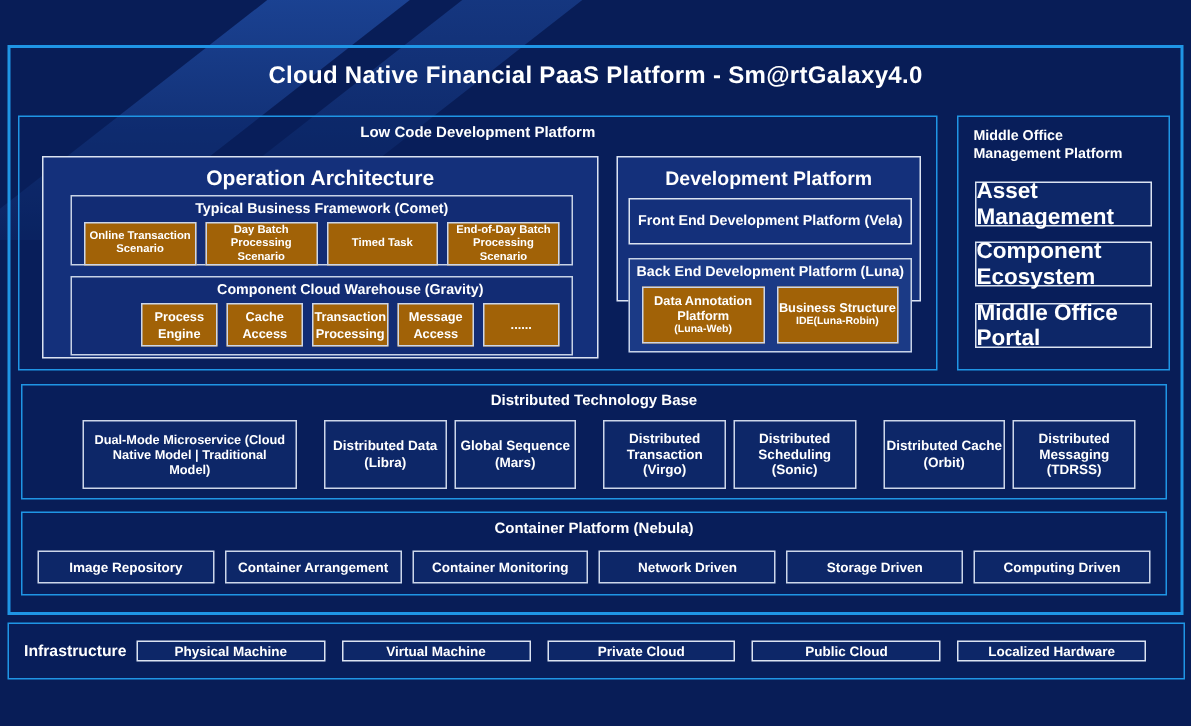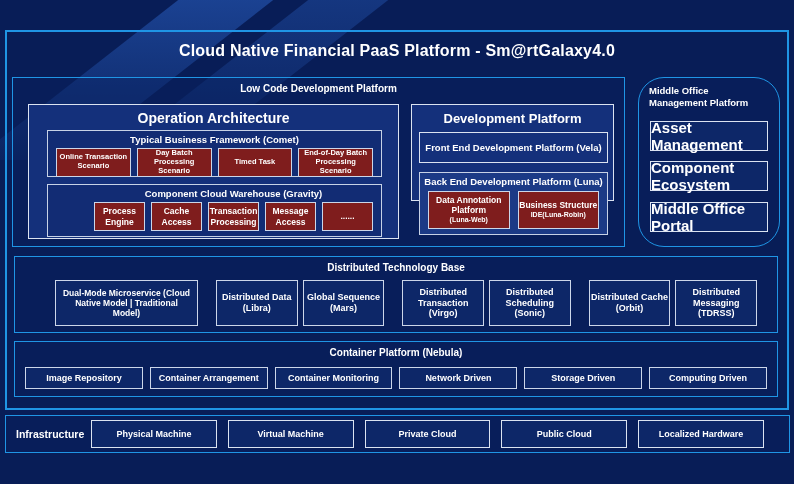--- a/index.html
+++ b/index.html
@@ -34,39 +34,39 @@
   .panel-title-lg { text-align:center; font-weight:bold; font-size:14px; padding-top:5px; }
   .panel-title-md { text-align:center; font-weight:bold; font-size:13px; padding-top:6px; }
 
   .group-box { position:absolute; border:1px solid #c7d2e6; background:#122c74;
     display:flex; flex-direction:column; }
   .comet { left:18px; top:25px; width:335px; height:47px; }
   .gravity { left:18px; top:79px; width:335px; height:53px;padding-left:38px; }
   .group-label { text-align:center; font-size:9.5px; font-weight:bold; padding:3px 0 2px; }
   .group-items { flex:1; display:flex; gap:6px; padding:1px 8px 5px; }
 
-  .leaf { border:1px solid #ccd6e9; background:#7f1d1d;
+  .leaf { border:1px solid #ccd6e9; background:#a16207;
     display:flex; flex-direction:column; align-items:center; justify-content:center;
     text-align:center; font-weight:bold; line-height:1.18; }
   .leaf.f1 { flex:1; }
   .fs75 { font-size:7.5px; }
   .fs85 { font-size:8.5px; }
   .fs9  { font-size:9px; }
 
   .dev-plat { left:398px; top:26px; width:203px; height:97px; }
   .front-end { position:absolute; left:7px; top:27px; width:189px; height:31px;
     border:1px solid #dbe3f1; background:#14307b; display:flex; align-items:center;
     justify-content:center; text-align:center; font-weight:bold; font-size:9.5px; }
   .back-end { position:absolute; left:7px; top:67px; width:189px; height:63px;
     border:1px solid #c7d2e6; background:#1b3a86; display:flex; flex-direction:column; }
   .be-items { flex:1; display:flex; gap:8px; padding:2px 8px 5px; }
   .leaf .sub { font-size:7px; font-weight:bold; margin-top:1px; }
 
   .middle-office { left:638px; top:77px; width:142px; height:170px;
-    background:rgba(10,33,97,.35); display:flex; flex-direction:column;border-radius:26px; }
+    background:rgba(10,33,97,.35); display:flex; flex-direction:column; }
   .mo-label { font-size:9.5px; font-weight:bold; line-height:1.25; padding:7px 10px 0; }
   .mo-items { flex:1; display:flex; flex-direction:column; justify-content:space-evenly;
     padding:2px 11px 4px; }
   .mo-leaf { height:30px; border:1px solid #dbe3f1; background:#0d2768;
     display:flex; align-items:center; justify-content:center; font-size:15px; font-weight:bold; }
 
   .distributed { left:14px; top:256px; width:764px; height:77px; background:rgba(10,33,97,.35); }
   .dist-body { position:absolute; left:40px; right:20px; top:23px; bottom:6px;
     display:flex; gap:18px; }
   .dual-mode { width:143px; padding:0 6px; }
@@ -74,21 +74,21 @@
   .dist-leaf { flex:1; }
   .distributed .leaf, .container-plat .leaf { background:#0d2768; }
 
   .container-plat { left:14px; top:341px; width:764px; height:56px; background:rgba(10,33,97,.35); }
   .cp-items { position:absolute; left:10px; right:10px; top:25px; bottom:7px;
     display:flex; gap:7px; }
 
   .infrastructure { left:5px; top:415px; width:785px; height:38px;
     background:rgba(10,33,97,.35); display:flex; align-items:center; }
   .infra-label { width:85px; padding-left:10px; font-size:10.5px; font-weight:bold; }
-  .infra-items { flex:1; display:flex; gap:11px; padding-right:25px; height:28px; }
+  .infra-items { flex:1; display:flex; gap:11px; padding-right:25px; height:14px; }
   .infra-items .leaf { border-color:#dbe3f1; background:#0d2768; }
 </style>
 </head>
 <body>
 
 <div class="stripe stripe-1"></div>
 <div class="stripe stripe-2"></div>
 
 <div class="abs cyan-box page-rect">
   <div class="page-title">Cloud Native Financial PaaS Platform - Sm@rtGalaxy4.0</div>

